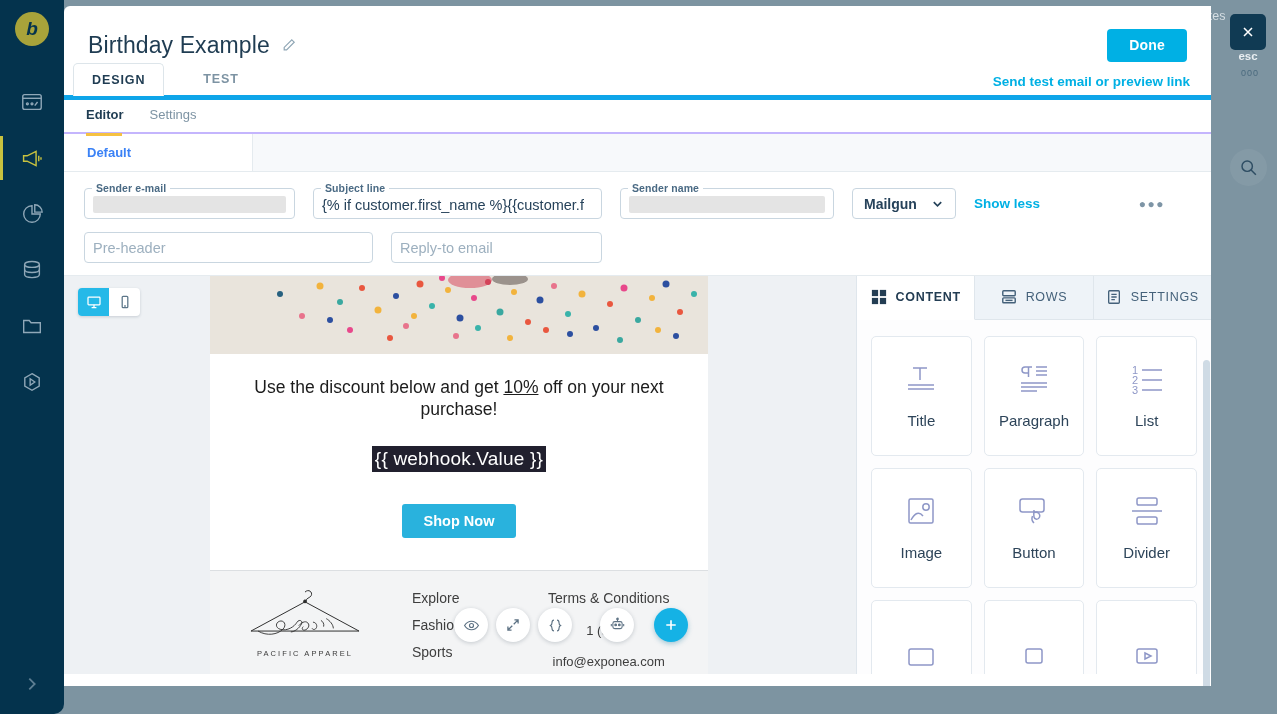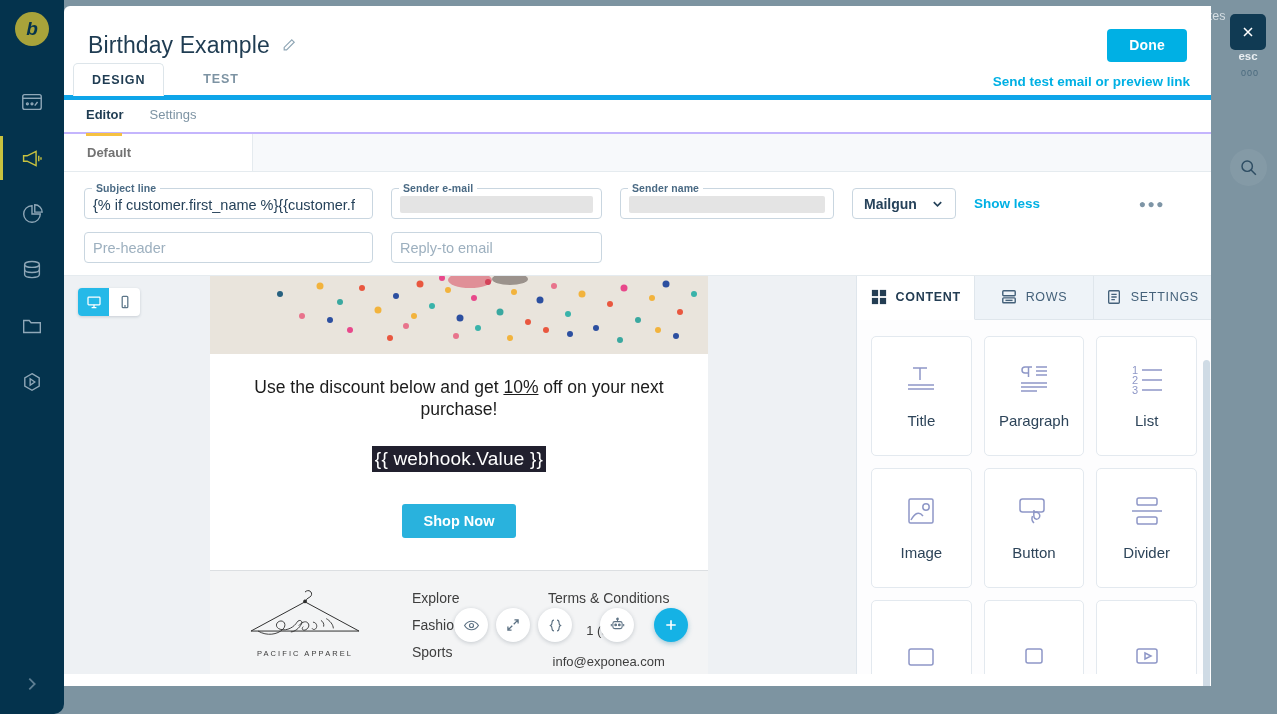--- a/index.html
+++ b/index.html
@@ -124,21 +124,21 @@
   }
   .subtab.active { color: #1f3c52; font-weight: bold; }
 
   .variant-row {
     display: flex; height: 38px; background: #f7f9fb;
     border-bottom: 1px solid #e5ebef;
   }
   .variant-tab {
     width: 189px; background: #fff; border-right: 1px solid #e5ebef;
     display: flex; align-items: center; padding-left: 23px;
-    font-size: 13px; font-weight: bold; color: #737373;
+    font-size: 13px; font-weight: bold; color: #3b82f6;
     position: relative; cursor: pointer;
   }
   .variant-tab::before {
     content: ''; position: absolute; left: 22px; top: -1px;
     width: 36px; height: 3px; background: #f5c142;
   }
 
   
   .fields {
     padding: 16px 20px 12px 20px; background: #fff;
@@ -434,28 +434,28 @@
       <div class="subtab active">Editor</div>
       <div class="subtab">Settings</div>
     </div>
 
     <div class="variant-row">
       <div class="variant-tab">Default</div>
     </div>
 
     <div class="fields">
       <div class="field-line">
+        <div class="field legend-field w-sender">
+          <span class="field-legend">Sender e-mail</span>
+          <span class="field-filled"></span>
+        </div>
+
         <div class="field legend-field w-subject">
           <span class="field-legend">Subject line</span>
           <span class="field-val">{% if customer.first_name %}{{customer.f</span>
-        </div>
-
-        <div class="field legend-field w-sender">
-          <span class="field-legend">Sender e-mail</span>
-          <span class="field-filled"></span>
         </div>
 
         <div class="field legend-field w-name">
           <span class="field-legend">Sender name</span>
           <span class="field-filled"></span>
         </div>
 
         <div class="provider-select">
           <span>Mailgun</span>
           <svg viewBox="0 0 14 14" width="13" height="13" fill="none" stroke="currentColor" stroke-width="1.8">

